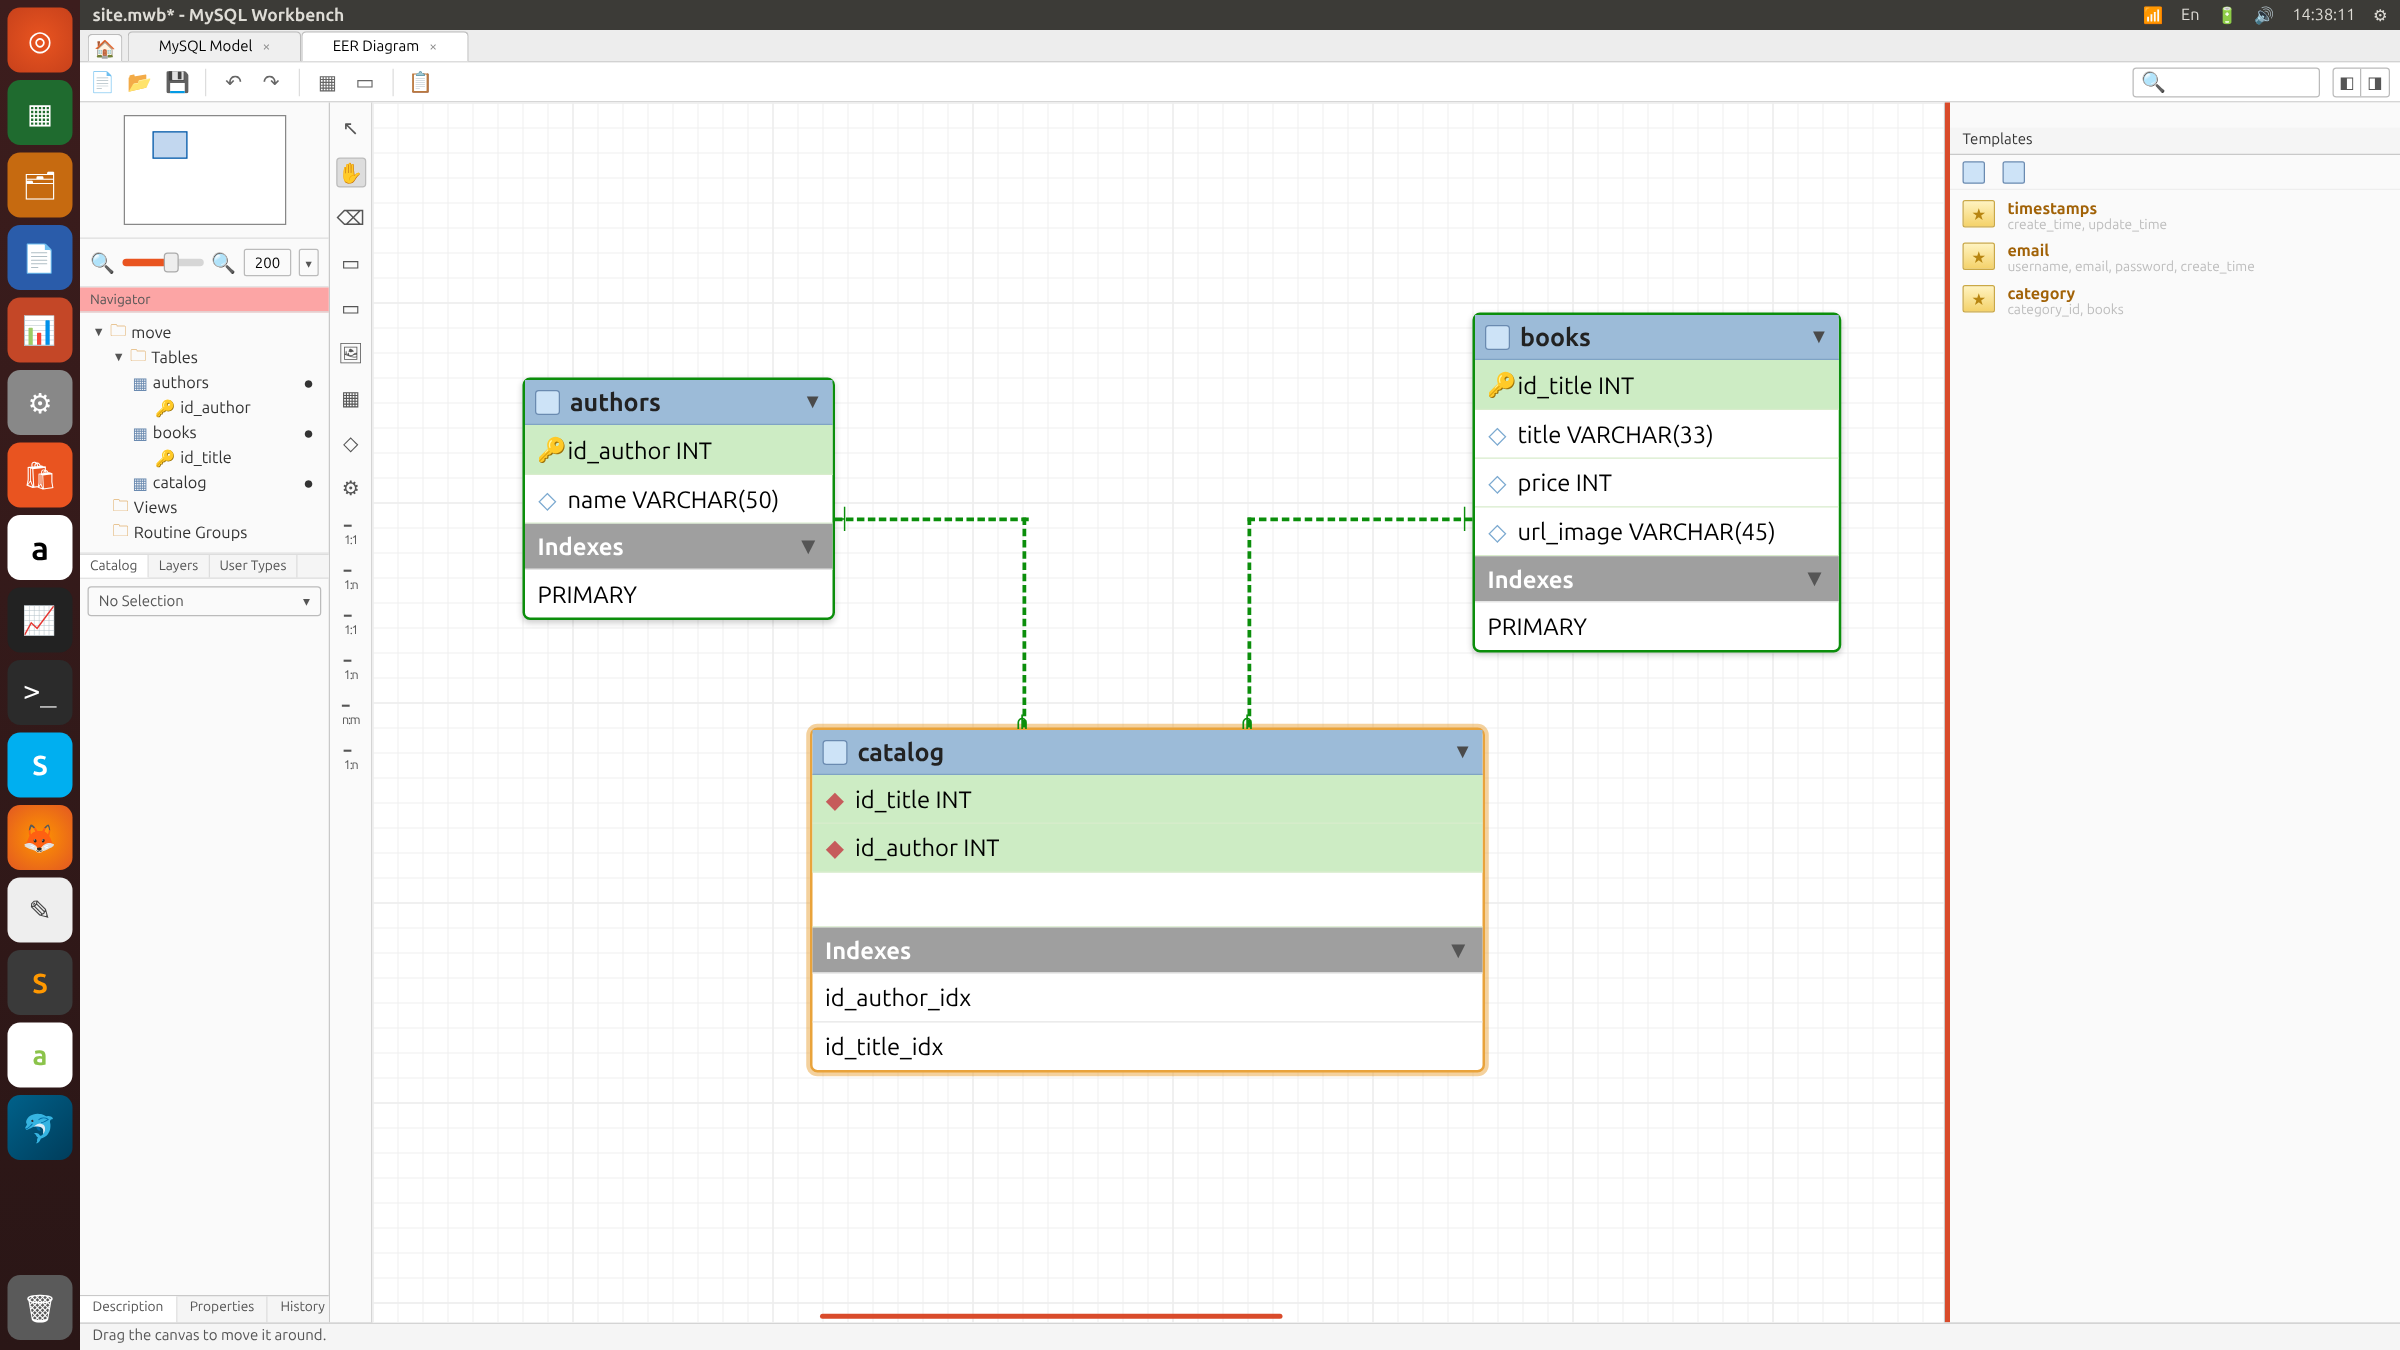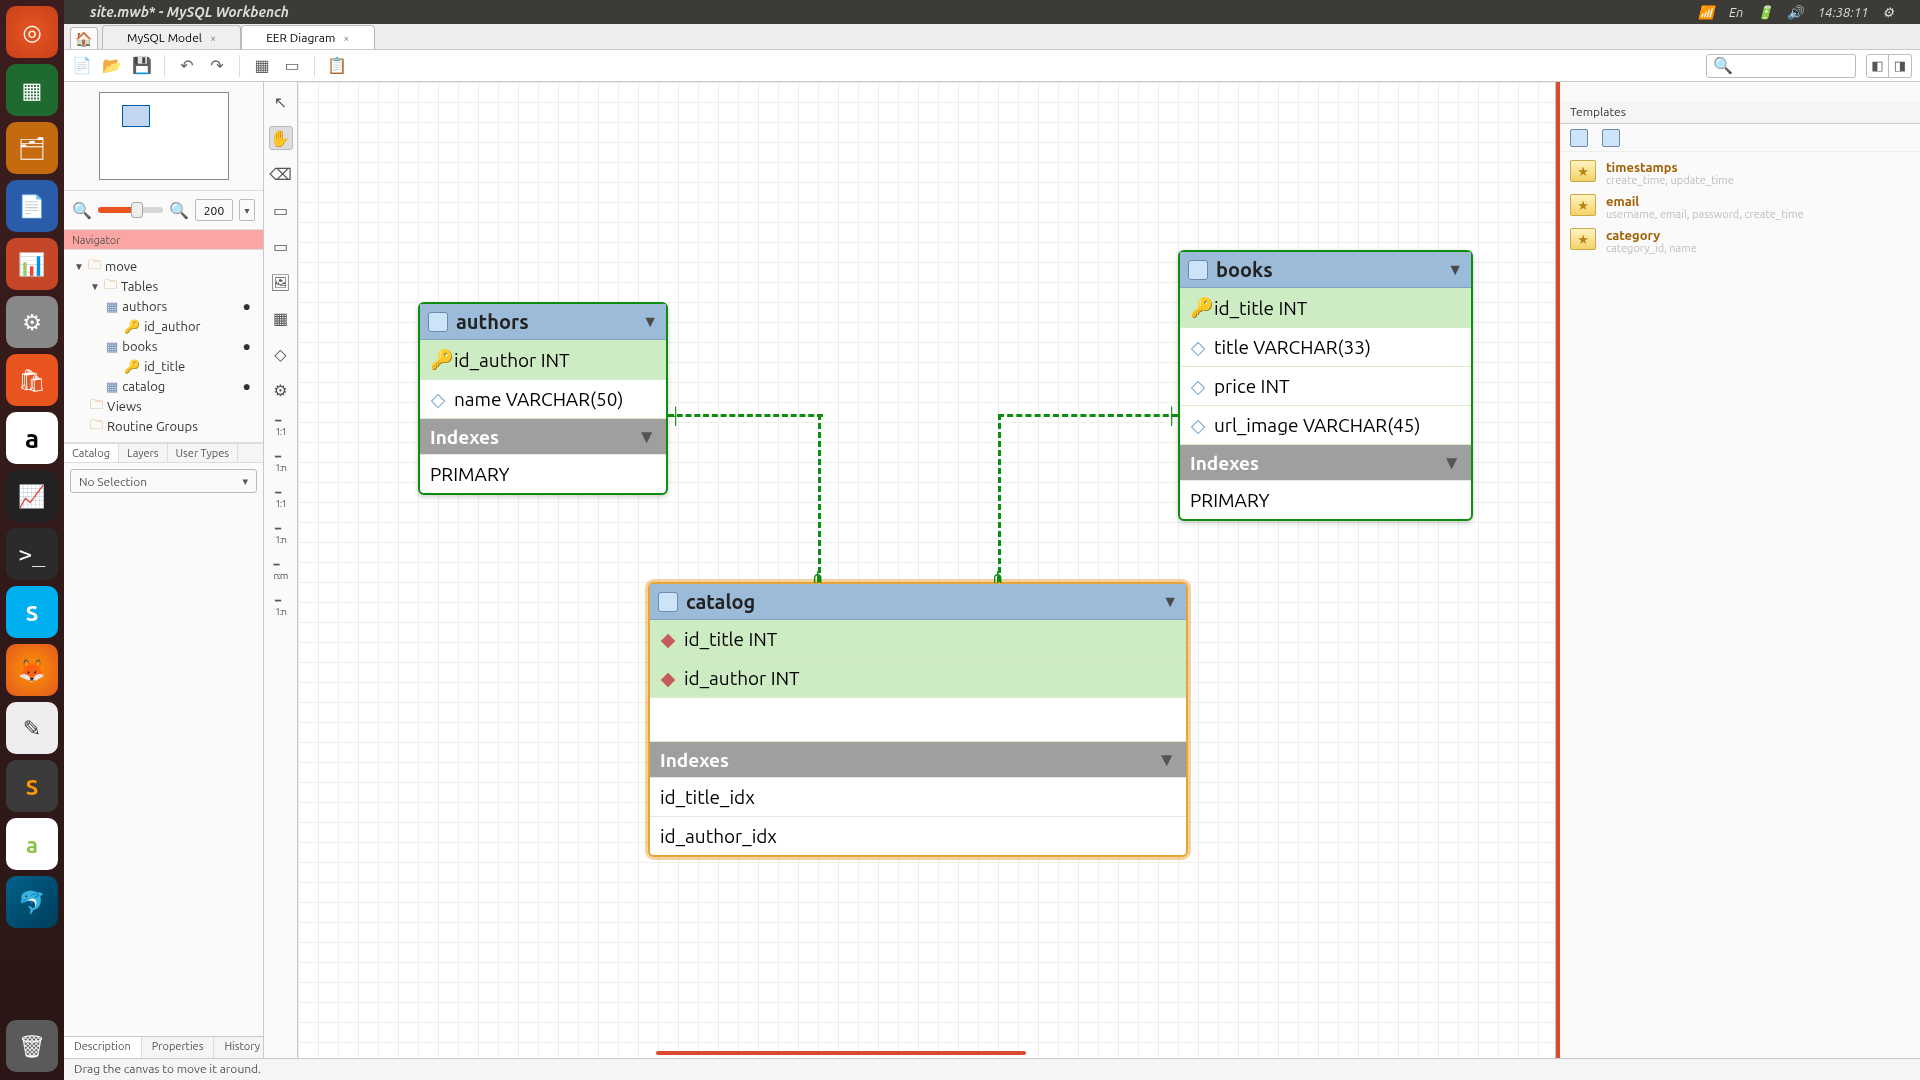--- a/index.html
+++ b/index.html
@@ -15,21 +15,21 @@
 .launcher-icon.firefox{ background:radial-gradient(circle,#ff9500,#e25822); }
 .launcher-icon.sublime{ background:#3a3a3a; color:#ff9800; font-weight:bold;}
 .launcher-icon.wb{ background:linear-gradient(135deg,#00618a,#003d5b); }
 .launcher-icon.trash{ background:#5a5a5a; margin-top:auto; margin-bottom:8px;}
 .launcher-icon.files{ background:#c66a10;}
 .launcher-icon.writer{ background:#2a5caa;}
 .launcher-icon.impress{ background:#c44727;}
 .launcher-icon.sw{ background:#e95420;}
 .launcher-icon.settings{ background:#888;}
 .app { flex:1; display:flex; flex-direction:column; background:#efefef; }
-.topbar { height:24px; background:#3c3b37; color:#dedcd6; display:flex; align-items:center; font-size:14px; padding:0 26px;font-style:italic; }
+.topbar { height:24px; background:#3c3b37; color:#dedcd6; display:flex; align-items:center; font-size:14px; padding:0 10px; }
 .topbar .title{font-weight:bold;}
 .topbar .spacer{flex:1;}
 .topbar .ind{margin-left:14px; font-size:13px;}
 .tabs { height:26px; background:#ededed; border-bottom:1px solid #c9c9c9; display:flex; align-items:flex-end; padding-left:6px; gap:0; }
 .home-btn{width:28px;height:22px;border:1px solid #bbb;border-bottom:none;border-radius:4px 4px 0 0;background:#fafafa;margin-right:4px;display:flex;align-items:center;justify-content:center;font-size:14px;color:#5b7fa6;}
 .tab{height:24px;padding:0 24px;border:1px solid #bbb;border-bottom:none;border-radius:4px 4px 0 0;background:#efefef;font-size:12px;display:flex;align-items:center;gap:4px;}
 .tab.active{background:#fff;}
 .tab .x{color:#888;font-size:11px;margin-left:4px;}
 .toolbar{height:32px;background:#fff;border-bottom:1px solid #c9c9c9;display:flex;align-items:center;padding:0 8px;gap:10px;}
 .toolbar .tb-btn{width:20px;height:20px;display:flex;align-items:center;justify-content:center;color:#666;font-size:16px;}
@@ -358,22 +358,22 @@
           </div>
         <div class="col fk">
             <span class="k fk">◆</span>
             <span>id_author INT</span>
           </div>
         <div class="col" style="height:44px;"></div>
         <div class="idx-hdr">
             <span>Indexes</span>
             <span class="caret">▼</span>
           </div>
+        <div class="idx-row">id_author_idx</div>
         <div class="idx-row">id_title_idx</div>
-        <div class="idx-row">id_author_idx</div>
       </div>
 
       <div class="rel-line" style="left:370px;top:332px;width:155px;height:0;border-bottom:none;border-left:none;border-right:none;"></div>
       <div class="rel-line" style="left:520px;top:332px;width:0;height:168px;border-top:none;border-right:none;border-bottom:none;"></div>
       <div class="rel-line" style="left:700px;top:332px;width:180px;height:0;border-bottom:none;border-left:none;border-right:none;"></div>
       <div class="rel-line" style="left:700px;top:332px;width:0;height:168px;border-top:none;border-right:none;border-bottom:none;"></div>
       <span class="crow" style="left:372px;top:324px;">┤</span>
       <span class="crow" style="left:868px;top:324px;">├</span>
       <span class="crow" style="left:513px;top:486px;">⋔</span>
       <span class="crow" style="left:693px;top:486px;">⋔</span>
@@ -402,21 +402,21 @@
                 <div class="star">★</div>
                 <div class="txt">
                   <div class="name">email</div>
                   <div class="desc">username, email, password, create_time</div>
                 </div>
               </div>
             <div class="tpl-item">
                 <div class="star">★</div>
                 <div class="txt">
                   <div class="name">category</div>
-                  <div class="desc">category_id, name</div>
+                  <div class="desc">category_id, books</div>
                 </div>
               </div>
           </div>
         </div>
       </div>
     </div>
   </div>
 
   <div class="status">Drag the canvas to move it around.</div>
 </div>

